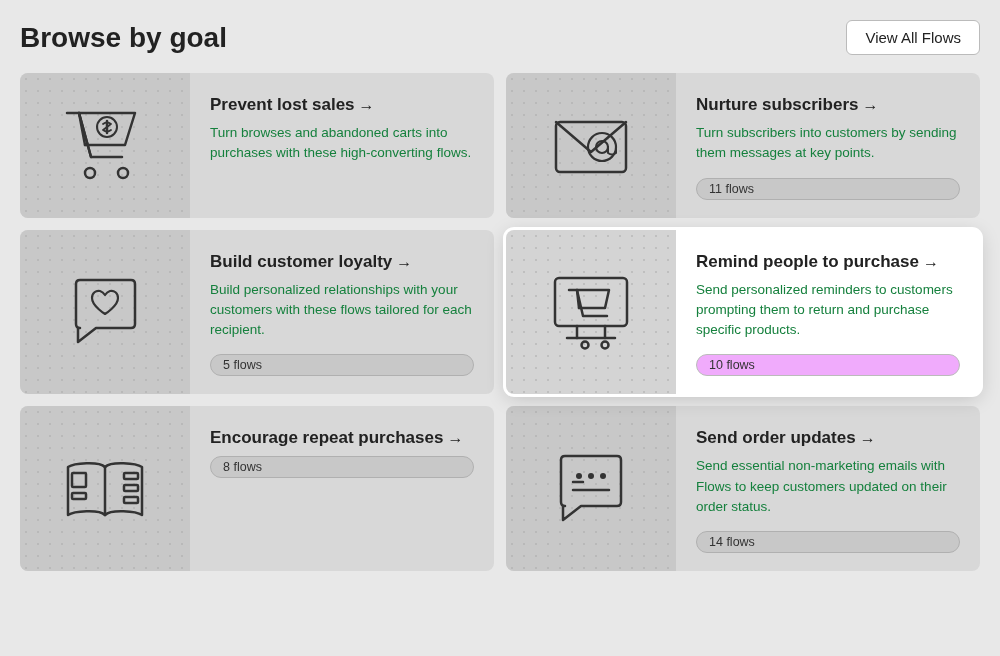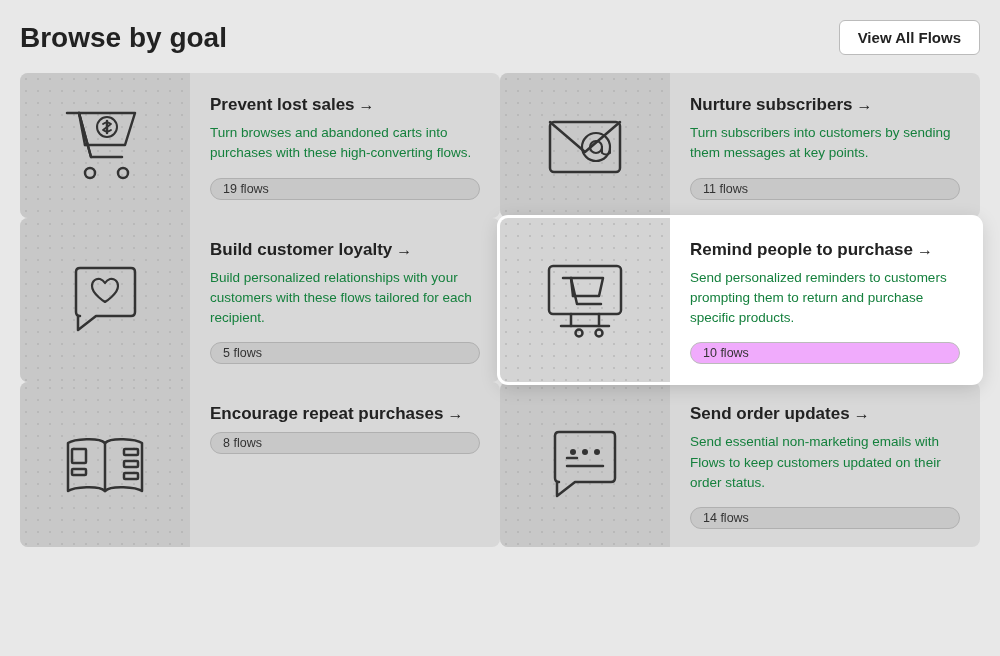--- a/index.html
+++ b/index.html
@@ -20,27 +20,28 @@
       font-size: 28px;
       font-weight: 700;
       color: #222;
     }
     .view-all-btn {
       background: #fff;
       border: 1.5px solid #bbb;
       border-radius: 6px;
       padding: 8px 18px;
       font-size: 15px;
-      font-weight: 700;
+      font-weight: 400;
       color: #222;
       cursor: pointer;
     }
     .grid {
       display: grid;
       grid-template-columns: 1fr 1fr;
+      gap: 12px;
     }
     .card {
       background: #d8d8d8;
       border-radius: 8px;
       display: flex;
       flex-direction: row;
       overflow: hidden;
       position: relative;
     }
     .card.highlighted {
@@ -140,21 +141,20 @@
     <line x1="42" y1="12" x2="42" y2="24"></line>
     <path d="M38 15 Q42 12 46 15 Q42 18 38 21 Q42 24 46 21" stroke-width="1.8"></path>
   </svg>
       </div>
     </div>
     <div class="card-content">
       <div class="card-title">
         Prevent lost sales <span class="arrow">→</span>
       </div>
       <div class="card-desc">Turn browses and abandoned carts into purchases with these high-converting flows.</div>
-      <span class="badge">19 flows</span>
     </div>
   </div>
     <div class="card">
     <div class="card-icon-area">
       <div class="card-icon">
         <svg width="82" height="70" viewBox="0 0 82 70" fill="none" stroke="#333" stroke-width="2.5" stroke-linecap="round" stroke-linejoin="round">
     <rect x="6" y="12" width="70" height="50" rx="4"></rect>
     <polyline points="6,12 41,42 76,12"></polyline>
     <circle cx="52" cy="37" r="14" stroke-width="2.2"></circle>
     <circle cx="52" cy="37" r="6" stroke-width="2.2"></circle>

